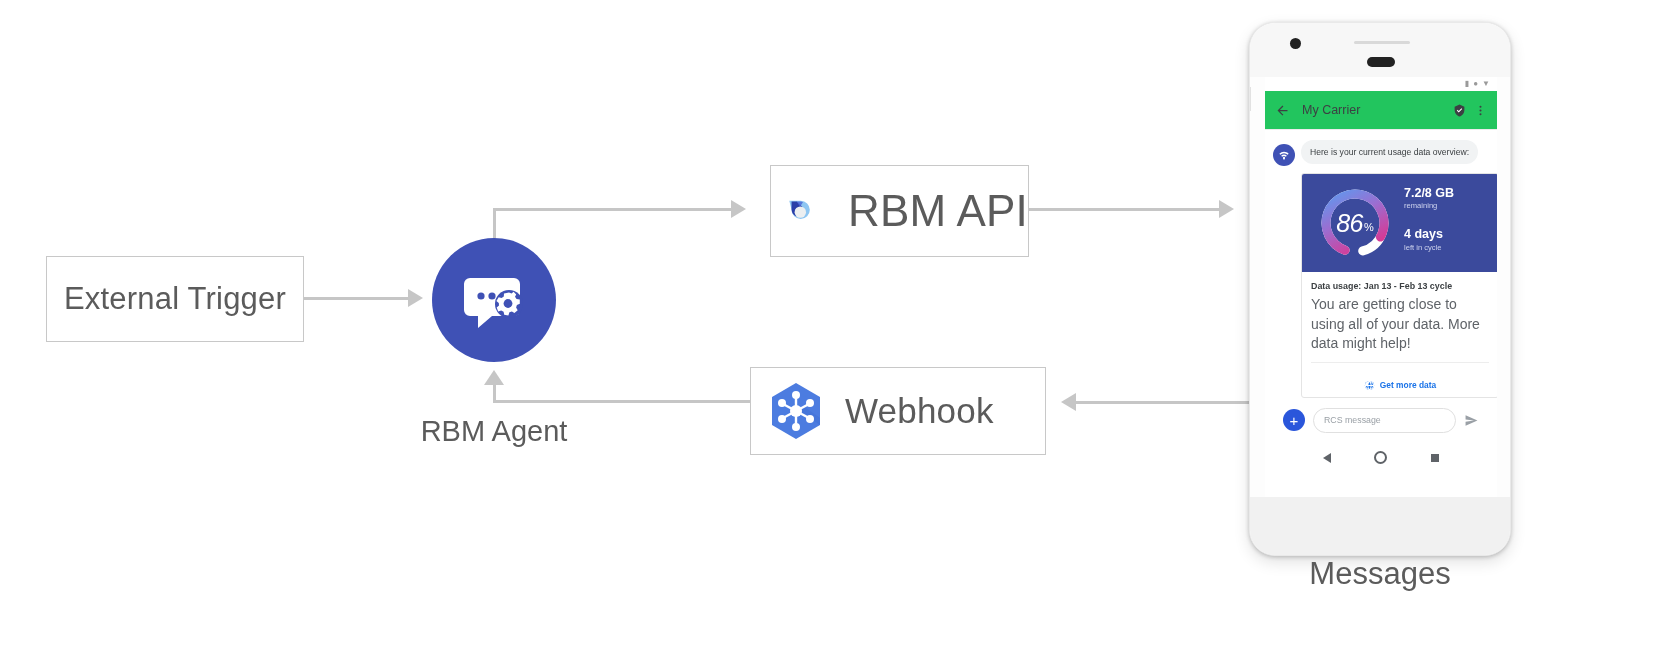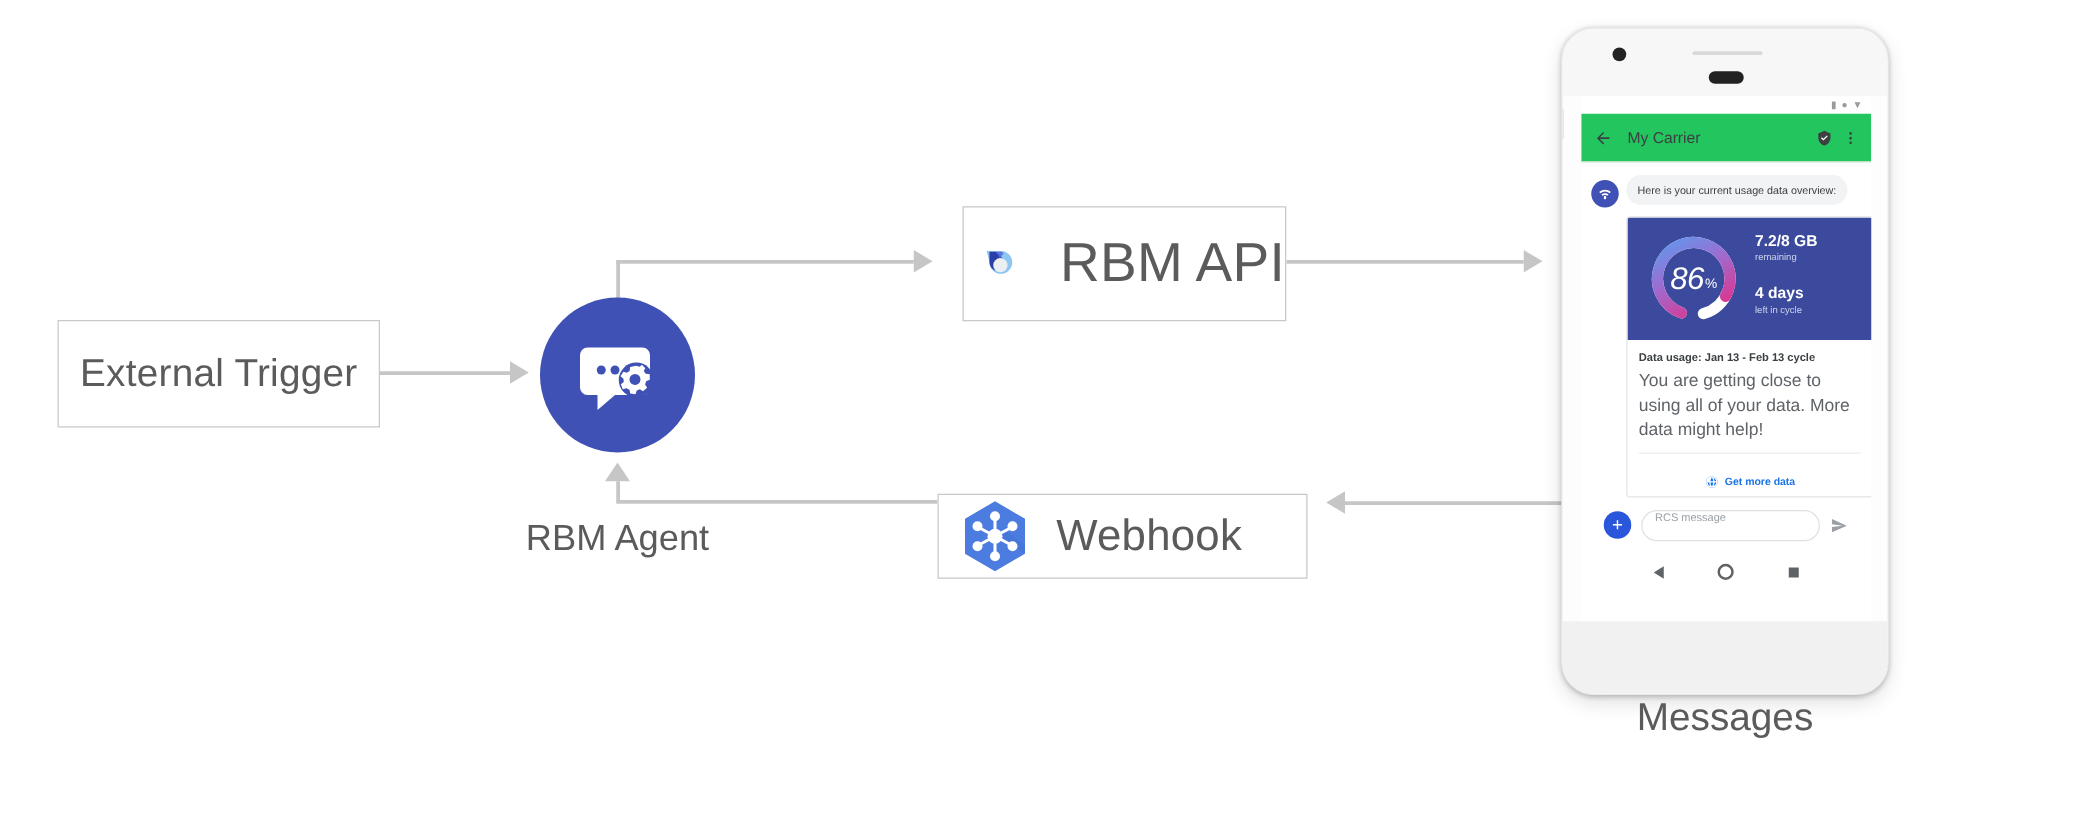--- a/index.html
+++ b/index.html
@@ -15,21 +15,21 @@
 
   
   #external-trigger{left:46px;top:256px;width:258px;height:86px;justify-content:center;}
   #external-trigger .box-label{font-size:31px;}
 
   
   #rbm-api-box{left:770px;top:165px;width:259px;height:92px;padding-left:16px;}
   #rbm-api-box .box-label{font-size:44px;margin-left:36px;}
 
   
-  #webhook-box{left:750px;top:367px;width:296px;height:68px;padding-left:14px;margin-top:28px;}
+  #webhook-box{left:750px;top:367px;width:296px;height:88px;padding-left:14px;}
   #webhook-box .box-label{font-size:35px;margin-left:18px;}
 
   
   #rbm-agent-node{position:absolute;left:432px;top:238px;width:124px;height:124px;
       border-radius:50%;background:#3f51b5;}
   #rbm-agent-label{position:absolute;left:410px;top:415px;width:168px;text-align:center;
       font-size:29px;color:#5b5b5b;font-weight:300;white-space:nowrap;}
 
   
   .conn{position:absolute;background:#c6c6c6;}
@@ -102,21 +102,21 @@
   #card-suggestion{margin-top:8px;display:flex;align-items:center;justify-content:center;gap:5px;
       border-top:1px solid #ededed;padding-top:17px;}
   #card-suggestion-label{font-size:8.4px;color:#1a73e8;font-weight:600;}
 
   
   #composer{display:flex;align-items:center;gap:8px;padding:10px 10px 0 10px;}
   #composer-plus{flex:0 0 auto;width:22px;height:22px;border-radius:50%;background:#2a56db;
       display:flex;align-items:center;justify-content:center;color:#fff;font-size:15px;
       line-height:1;font-weight:300;}
   #composer-field{flex:1;height:23px;border:1px solid #e0e0e0;border-radius:13px;
-      display:flex;padding:0 10px;}
+      display:flex;align-items:center;padding:0 10px;}
   #composer-placeholder{font-size:8.8px;color:#9aa0a6;flex:1;}
 
   
   #nav-bar{display:flex;align-items:center;justify-content:space-around;height:30px;
       margin-top:10px;padding:0 28px;}
   .nav-back{width:0;height:0;border-top:5px solid transparent;border-bottom:5px solid transparent;
       border-right:8px solid #5f6368;}
   .nav-home{width:9px;height:9px;border-radius:50%;background:#fff;border:2px solid #5f6368;}
   .nav-recents{width:8px;height:8px;background:#5f6368;}
 

